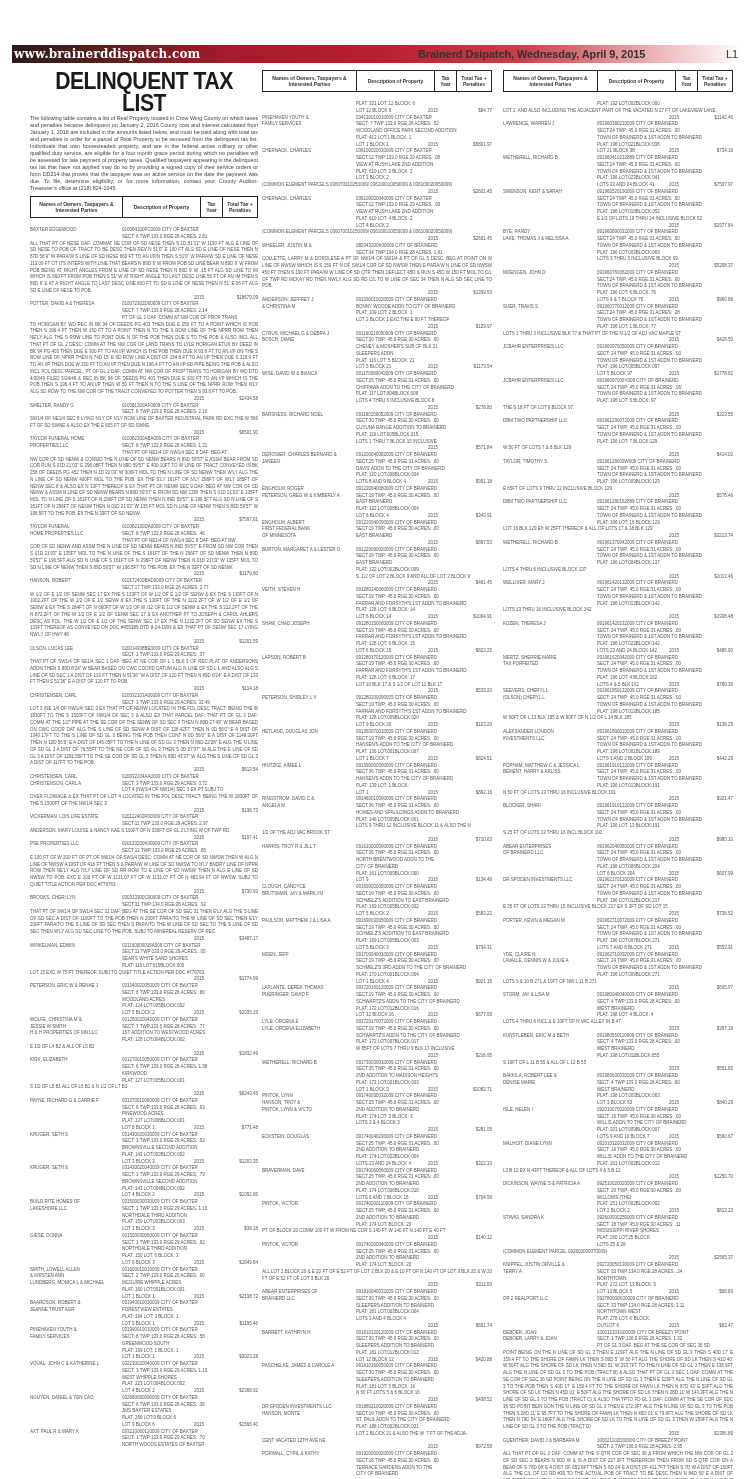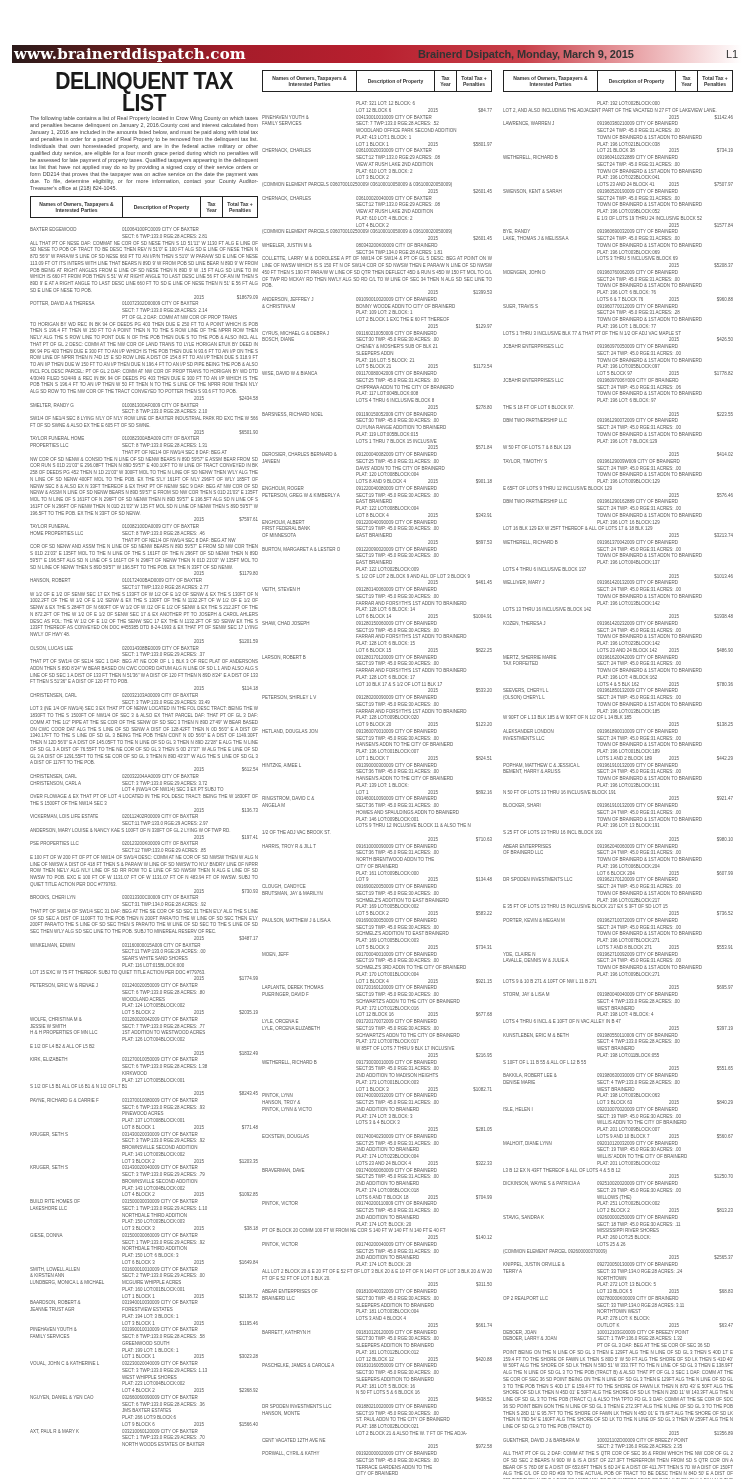--- a/index.html
+++ b/index.html
@@ -5,21 +5,21 @@
   * { box-sizing: border-box; margin: 0; padding: 0; }
   html, body { width: 748px; height: 1479px; background: #ffffff; overflow: hidden; }
   body { font-family: "Liberation Sans", sans-serif; color: #333; position: relative; }
 
   .banner {
     position: absolute; left: 12px; top: 45px; width: 730px; height: 18px;
     background: linear-gradient(90deg, #2a1a1a 0%, #5a1d1d 12%, #a51c2a 30%, #b8202f 50%, #c8404a 70%, #e8a0a4 85%, #ffffff 100%);
   }
   .banner-site {
     position: absolute; left: 14px; top: 45px; height: 18px; line-height: 18px;
-    font-family: "DejaVu Serif", serif; font-size: 15px; color: #fff; font-weight: bold; letter-spacing: 0.2px;
+    font-family: "DejaVu Serif", serif; font-size: 12px; color: #fff; font-weight: bold; letter-spacing: 0.2px;
   }
   .banner-date {
     position: absolute; left: 418px; top: 45px; height: 18px; line-height: 18px;
     font-family: "Liberation Sans", sans-serif; font-size: 11px; color: #333; font-weight: bold; letter-spacing: -0.1px;
   }
   .banner-page {
     position: absolute; left: 726px; top: 45px; height: 18px; line-height: 18px;
     font-size: 11px; color: #333;
   }
 
@@ -54,21 +54,21 @@
   .full { white-space: normal; text-align: justify; }
   .tot { display: flex; justify-content: flex-end; }
   .tot .yr { width: 30px; }
   .tot .amt { width: 34px; text-align: right; }
 </style>
 </head>
 <body>
 
 <div class="banner"></div>
 <div class="banner-site">www.brainerddispatch.com</div>
-<div class="banner-date">Brainerd Dsipatch, Monday, March 9, 2015</div>
+<div class="banner-date">Brainerd Dsipatch, Wednesday, April 9, 2015</div>
 <div class="banner-page">L1</div>
 
 <div class="col col1">
   <div class="title">DELINQUENT TAX LIST</div>
   <div class="intro">The following table contains a list of Real Property located in Crow Wing County on which taxes and penalties became delinquent on January 2, 2016.County cost and interest calculated from January 1, 2016 are included in the amounts listed below, and must be paid along with total tax and penalties in order for a parcel of Real Property to be removed from the delinquent tax list. Individuals that own homesteaded property, and are in the federal active military or other qualified duty service, are eligible for a four month grace period during which no penalties will be assessed for late payment of property taxes. Qualified taxpayers appearing in the delinquent tax list that have not applied may do so by providing a signed copy of their service orders or form DD214 that proves that the taxpayer was on active service on the date the payment was due. To file, determine eligibility, or for more information, contact your County Auditor-Treasurer's office at (218) 824-1045.</div>
   <div class="thead">
     <div>Names of Owners, Taxpayers &amp; Interested Parties</div>
     <div>Description of Property</div>
     <div>Tax Year</div>
     <div>Total Tax + Penalties</div>

